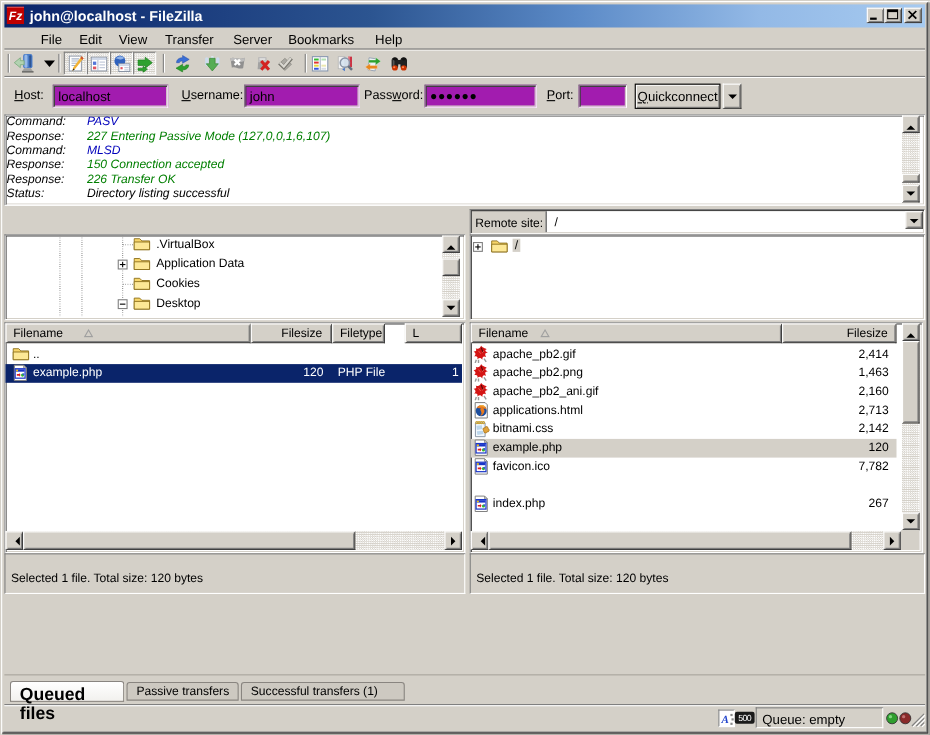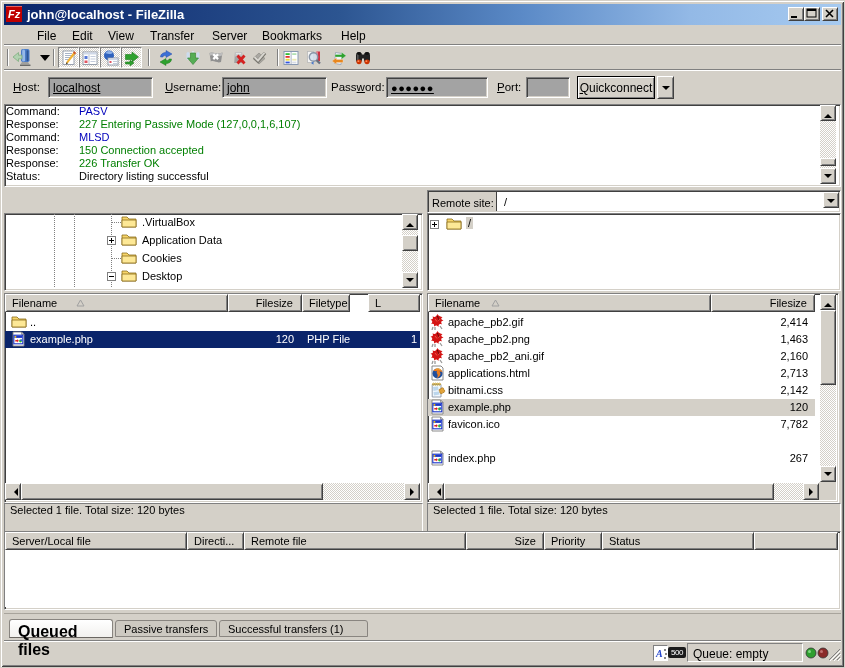--- a/index.html
+++ b/index.html
@@ -30,27 +30,27 @@
 #toolbar { left:4px; top:44px; width:837px; height:25px; border-top:1px solid #808080; box-shadow:inset 0 1px 0 #fff; }
 .tsep { position:absolute; top:4px; width:2px; height:17px; border-left:1px solid #808080; border-right:1px solid #fff; }
 .ticon { position:absolute; top:5px; width:16px; height:16px; }
 .toggled { position:absolute; top:2px; width:21px; height:21px;
   border:1px solid; border-color:#808080 #fff #fff #808080;
   background:repeating-conic-gradient(#fff 0 25%, #d4d0c8 0 50%) 0 0/2px 2px; }
 .toggled .ticon { top:2px; left:2px; }
 
 #qcbar { left:4px; top:69px; width:837px; height:34px; border-top:1px solid #808080; box-shadow:inset 0 1px 0 #fff; }
 .qclabel { position:absolute; top:11px; font-size:11.5px; }
-.qcbox { position:absolute; top:7px; height:21px; background:#a3a3a3;
+.qcbox { position:absolute; top:7px; height:21px; background:#a21caf;
   border:1px solid; border-color:#808080 #fff #fff #808080;
   box-shadow: inset 1px 1px 0 #404040, inset -1px -1px 0 #d4d0c8;
-  font-size:12px; padding:3px 0 0 4px;text-decoration:underline; }
+  font-size:12px; padding:3px 0 0 4px; }
 
 #log { left:4px; top:104px; width:837px; height:83px; font-size:11px; }
-#log .line { position:absolute; left:1px; height:13px; white-space:pre; }
+#log .line { position:absolute; left:1px; height:13px; white-space:pre;font-style:italic; }
 #log .v { position:absolute; left:73px; }
 .cmd { color:#0000bb; } .resp { color:#007f00; }
 
 .sb-btn { position:absolute; width:16px; height:16px; background:#d4d0c8;
   border:1px solid; border-color:#fff #404040 #404040 #fff;
   box-shadow: inset 1px 1px 0 #d4d0c8, inset -1px -1px 0 #808080; }
 .sb-track { position:absolute; background:repeating-conic-gradient(#fff 0 25%, #d4d0c8 0 50%) 0 0/2px 2px; }
 .sb-thumb { position:absolute; background:#d4d0c8;
   border:1px solid; border-color:#fff #404040 #404040 #fff;
   box-shadow: inset 1px 1px 0 #d4d0c8, inset -1px -1px 0 #808080; }
@@ -64,21 +64,21 @@
 .combobtn { position:absolute; width:16px; height:16px; background:#d4d0c8;
   border:1px solid; border-color:#fff #404040 #404040 #fff;
   box-shadow: inset 1px 1px 0 #d4d0c8, inset -1px -1px 0 #808080; }
 .downarr { position:absolute; width:0; height:0; border:4px solid transparent; border-top:4px solid #000; }
 .hcell { position:absolute; top:0; height:18px; background:#d4d0c8;
   border:1px solid; border-color:#fff #404040 #404040 #fff;
   box-shadow: inset 1px 1px 0 #d4d0c8, inset -1px -1px 0 #808080;
   padding:2px 0 0 6px; }
 .row { position:absolute; height:17px; font-size:11px; white-space:nowrap; }
 .icon16 { position:absolute; width:16px; height:16px; }
-.statbar { position:absolute; height:37px; border:1px solid; border-color:#808080 #fff #fff #808080; font-size:11px; padding-top:0; padding-left:5px; background:#d4d0c8; }
+.statbar { position:absolute; height:37px; border:1px solid; border-color:#808080 #fff #fff #808080; font-size:11px; padding-top:16px; padding-left:5px; background:#d4d0c8; }
 
 .treerow { position:absolute; left:0; height:18px; width:100%; font-size:11px; }
 .tname { position:absolute; left:137px; top:2px; }
 .pm { position:absolute; top:4px; width:9px; height:9px; background:#fff; border:1px solid #808080; }
 .pm:before { content:""; position:absolute; left:1px; top:3px; width:5px; height:1px; background:#000; }
 .pm:after { content:""; position:absolute; left:3px; top:1px; width:1px; height:5px; background:#000; }
 .plus, .minus { position:absolute; left:102px; top:4px; width:9px; height:9px; background:#fff; border:1px solid #808080; }
 .plus:before, .minus:before { content:""; position:absolute; left:1px; top:3px; width:5px; height:1px; background:#000; }
 .plus:after { content:""; position:absolute; left:3px; top:1px; width:1px; height:5px; background:#000; }
 .folder { position:absolute; top:0px; }
@@ -488,30 +488,20 @@
         </div>
     <div class="sb-thumb" style="left:16px;top:0;width:330px;height:17px"></div>
     <div class="sb-btn" style="left:375px;top:0;height:17px">
           <div class="arr" style="left:5px;top:4px;border:4px solid transparent;border-left:4px solid #000"></div>
         </div>
   </div>
   <div class="abs" style="left:391px;top:188px;width:17px;height:18px;background:#d4d0c8"></div>
 </div>
 <div class="statbar" style="left:427px;top:503px;width:414px">Selected 1 file. Total size: 120 bytes</div>
 
-<div class="abs sunken" style="left:4px;top:531px;width:837px;height:79px">
-  <div class="hcell" style="left:0;width:182px">Server/Local file</div>
-  <div class="hcell" style="left:182px;width:57px">Directi...</div>
-  <div class="hcell" style="left:239px;width:222px">Remote file</div>
-  <div class="hcell" style="left:461px;width:78px;text-align:right;padding-right:7px">Size</div>
-  <div class="hcell" style="left:539px;width:58px">Priority</div>
-  <div class="hcell" style="left:597px;width:152px">Status</div>
-  <div class="hcell" style="left:749px;width:84px"></div>
-  <div class="abs" style="left:0;top:18px;width:833px;height:57px;background:#fff"></div>
-</div>
 
 <div class="abs" style="left:4px;top:613px;width:837px;height:1px;background:#a8a49c"></div>
 <div class="abs" style="left:9px;top:619px;width:104px;height:19px;background:linear-gradient(#ffffff,#f2f1ee);border:1px solid #898580;border-bottom-color:#6a6661;border-radius:3px 3px 0 0;font-weight:bold;font-size:16px;padding:3px 0 0 8px">Queued files</div>
 <div class="abs" style="left:115px;top:620px;width:102px;height:17px;background:#cdc9c1;border:1px solid #898580;border-radius:3px 3px 0 0;font-size:11px;padding:2px 0 0 8px">Passive transfers</div>
 <div class="abs" style="left:219px;top:620px;width:149px;height:17px;background:#cdc9c1;border:1px solid #898580;border-radius:3px 3px 0 0;font-size:11px;padding:2px 0 0 8px">Successful transfers (1)</div>
 
 <div class="abs" style="left:4px;top:640px;width:837px;height:24px;border-top:1px solid #808080;box-shadow:inset 0 1px 0 #fff">
   <div class="abs sunken1" style="left:649px;top:4px;width:15px;height:16px;background:#fff">
     <svg width="15" height="15" viewBox="0 0 15 15">
           <text x="2" y="11" font-size="10" font-weight="bold" font-style="italic" fill="#2244cc" font-family="Liberation Serif">A</text>

